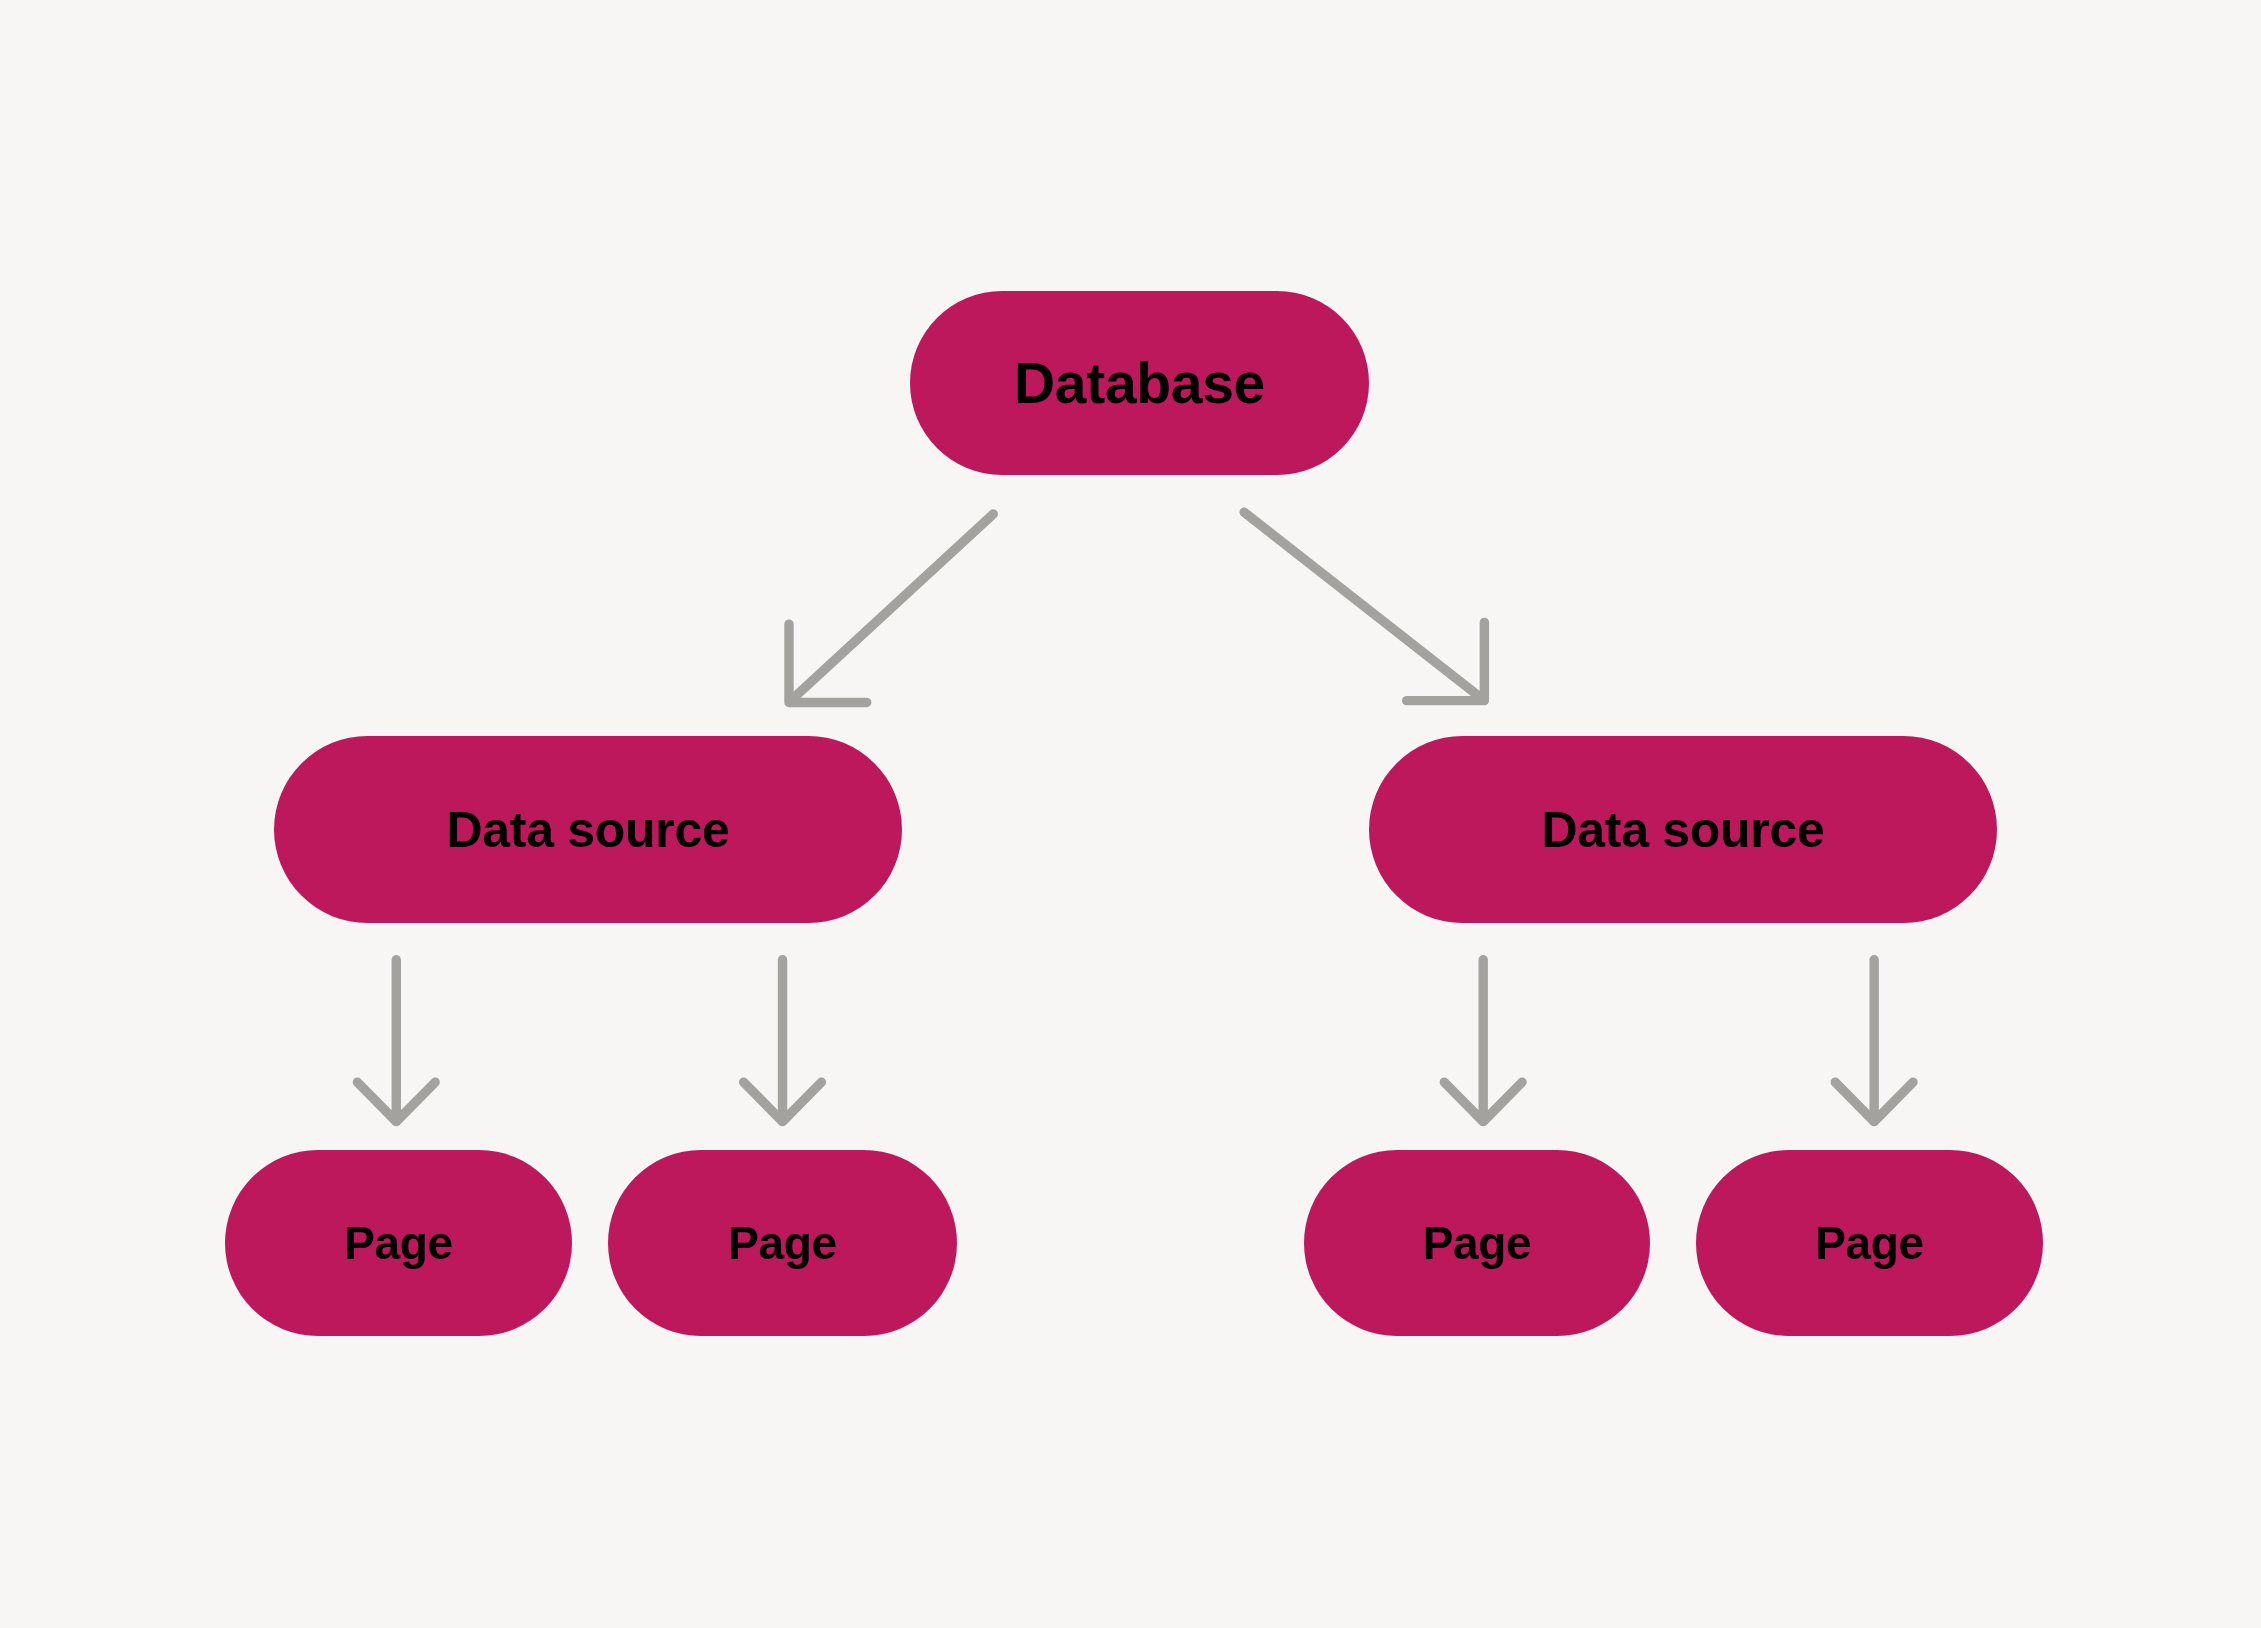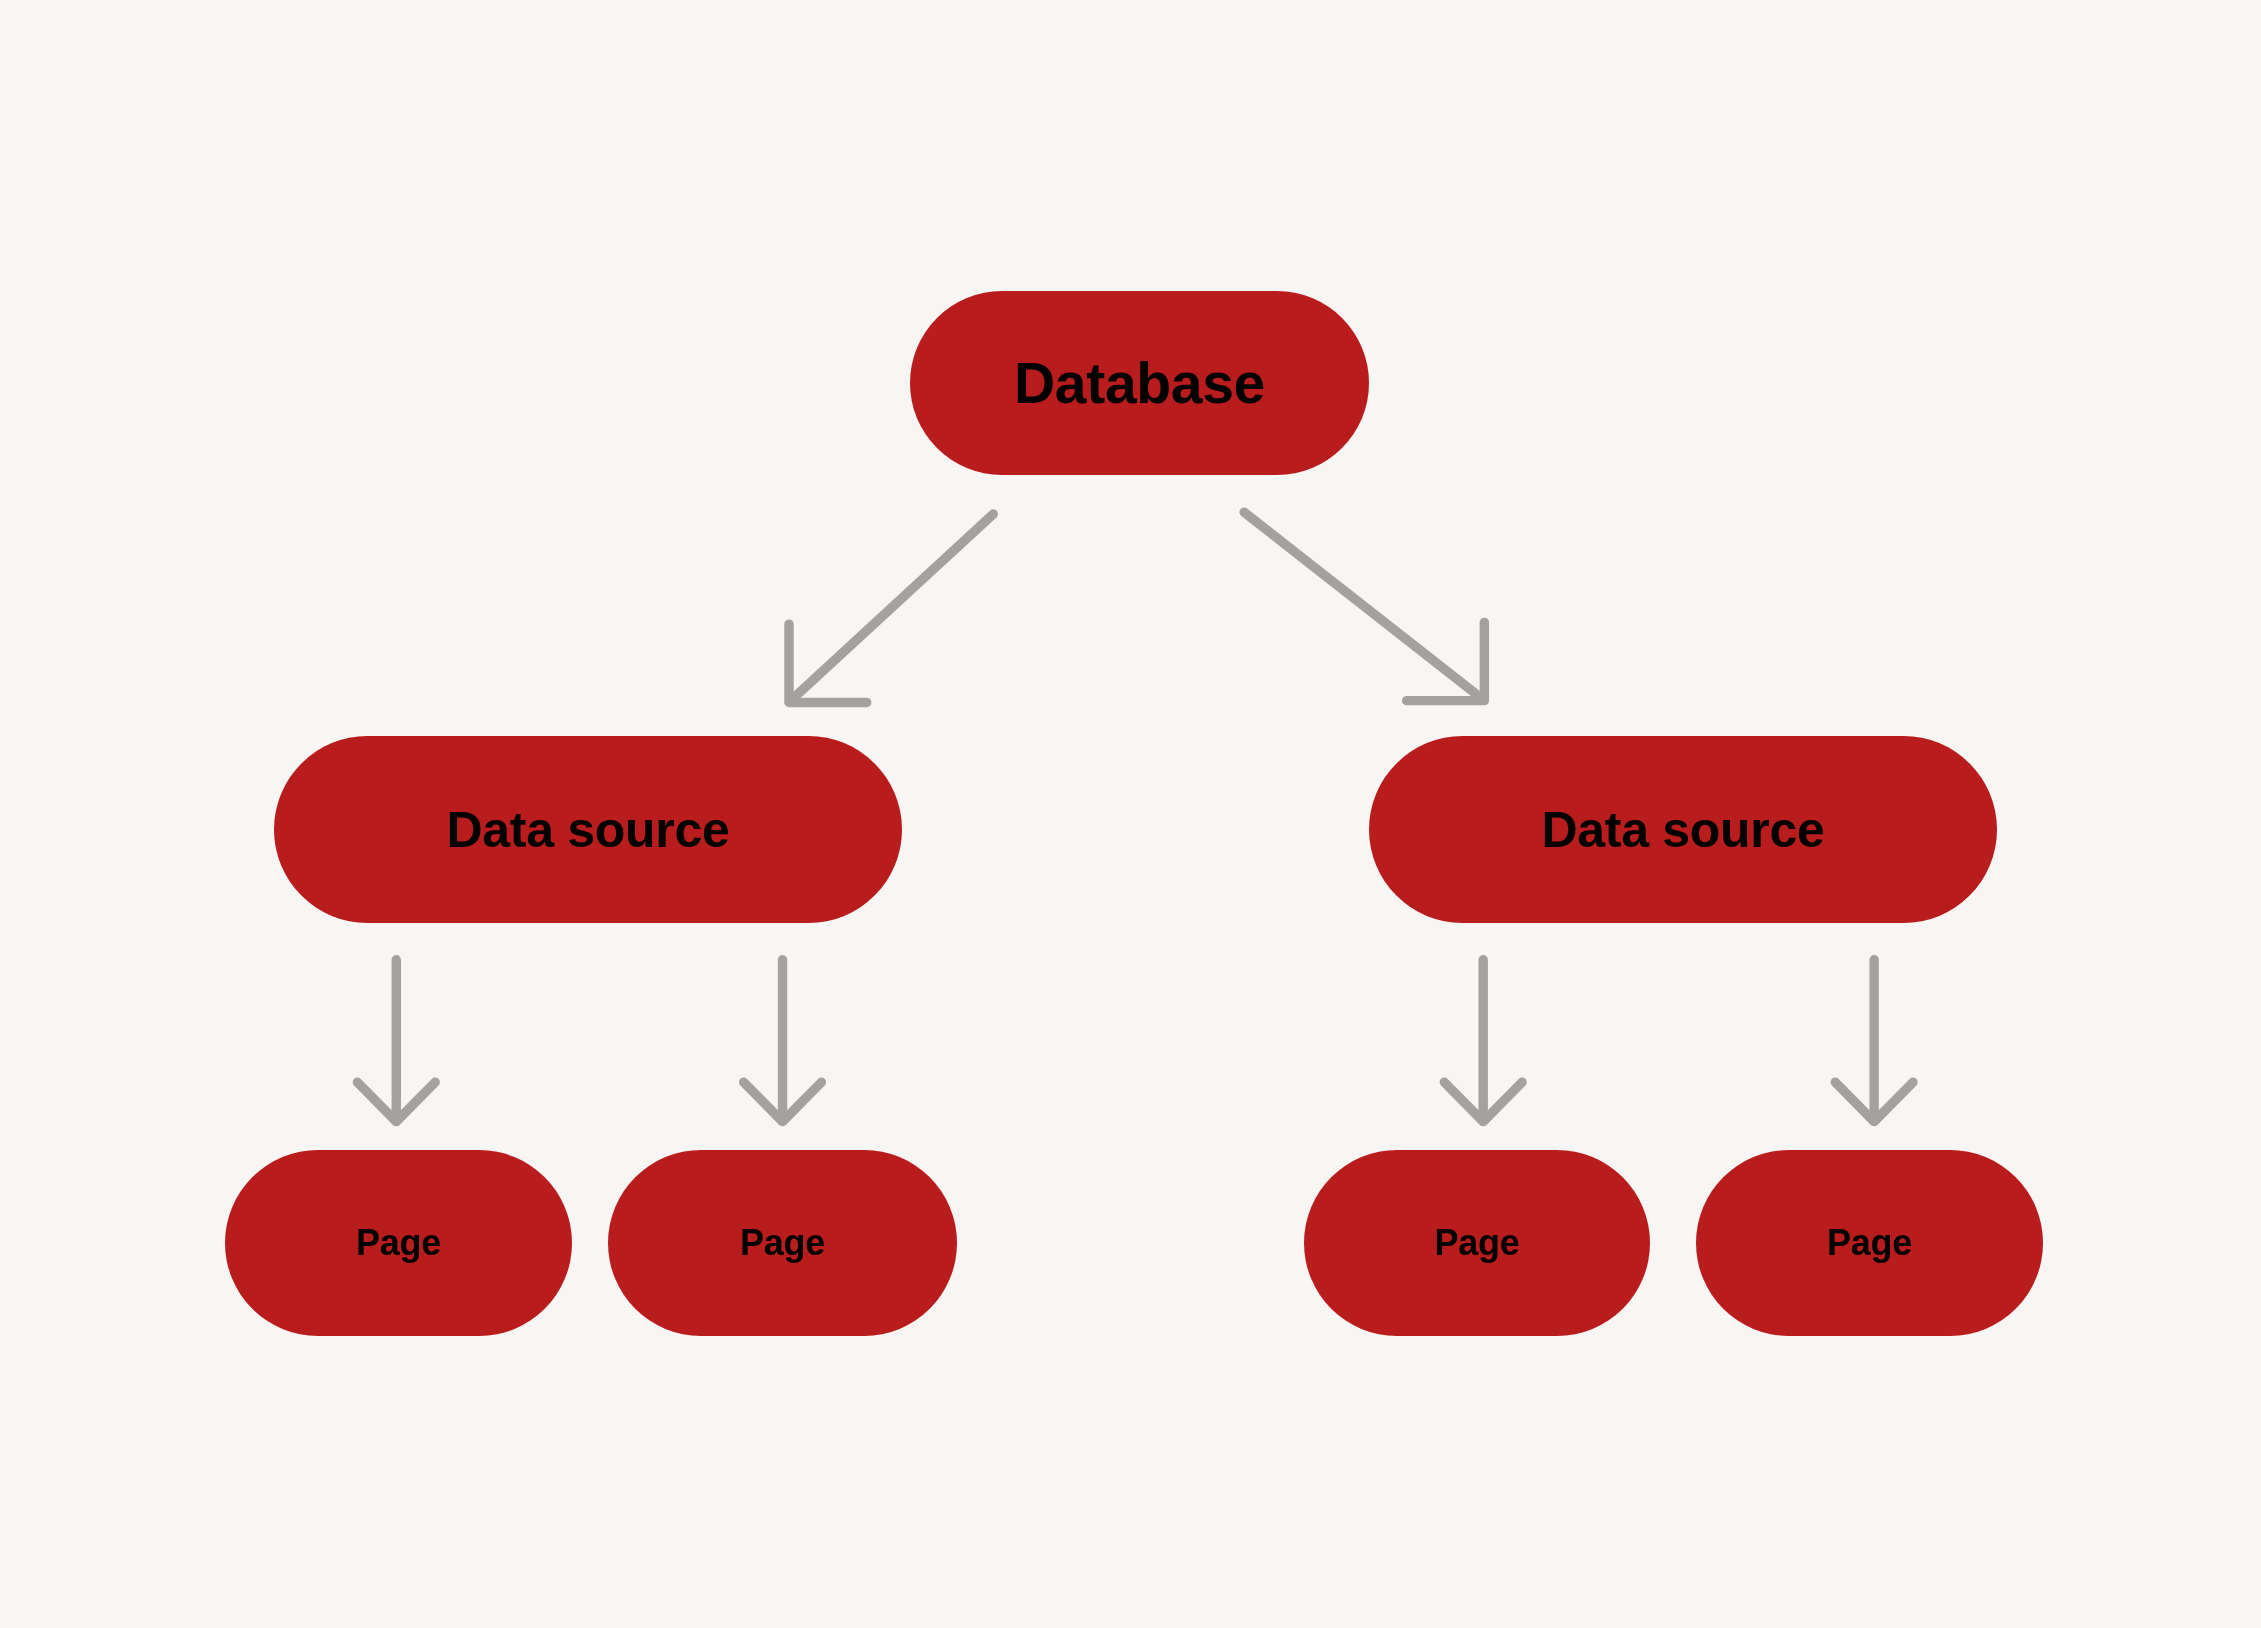--- a/index.html
+++ b/index.html
@@ -22,21 +22,21 @@
   #edge-layer {
     position: absolute;
     left: 0;
     top: 0;
     width: 2261px;
     height: 1628px;
     pointer-events: none;
   }
   .node {
     position: absolute;
-    background: #b91c1c;
+    background: #be185d;
     border-radius: 588px;
     display: flex;
     align-items: center;
     justify-content: center;
     box-sizing: border-box;
     text-align: center;
   }
   .node-label {
     color: #000000;
     font-weight: 700;
@@ -61,21 +61,21 @@
   }
   .node-datasource-left  { left: 274px; }
   .node-datasource-right { left: 1369px; }
   .node-datasource .node-label { font-size: 50px; }
 
   
   .node-page {
     top: 1150px;
     height: 186px;
   }
-  .node-page .node-label { font-size: 36px; }
+  .node-page .node-label { font-size: 46px; }
   .node-page-1 { left: 225px;  width: 347px; }
   .node-page-2 { left: 608px; width: 349px; }
   .node-page-3 { left: 1304px; width: 346px; }
   .node-page-4 { left: 1696px; width: 347px; }
 </style>
 </head>
 <body>
 
 <div id="diagram-canvas">
 

